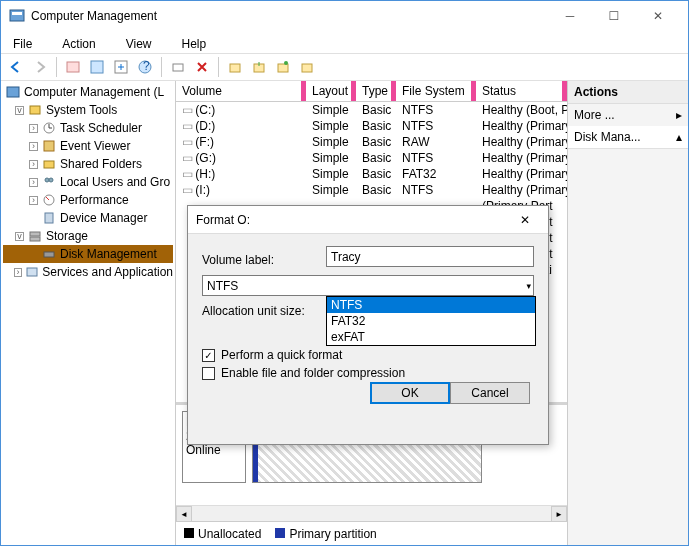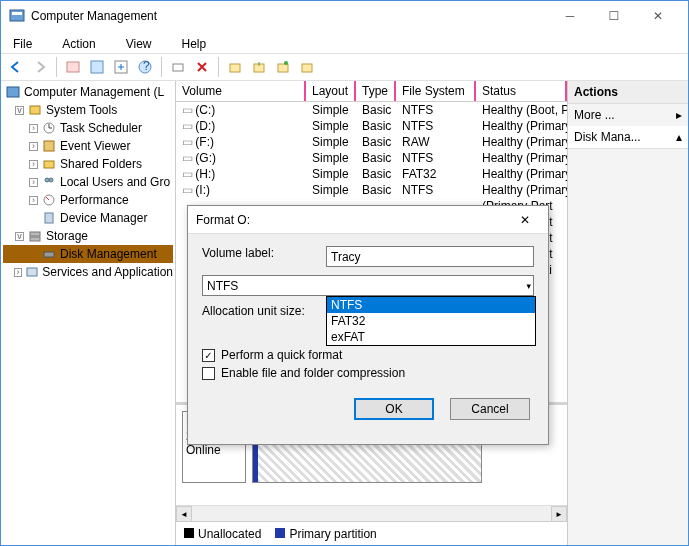--- a/index.html
+++ b/index.html
@@ -17,21 +17,21 @@
 .tree{width:175px;border-right:1px solid #ccc;padding:2px;overflow:hidden;white-space:nowrap}
 .tnode{display:flex;align-items:center;height:18px;padding-left:2px}
 .tind{display:inline-block}
 .ttw{width:12px;text-align:center;font-size:9px;color:#666;border:1px solid #999;line-height:7px;height:9px;width:9px;margin-right:3px}
 .tico{width:16px;height:16px;margin-right:3px;display:flex;align-items:center;justify-content:center}
 .tlabel{white-space:nowrap}
 .tnode.sel{background:#a16207}
 .center{flex:1;display:flex;flex-direction:column;overflow:hidden}
 .listarea{flex:1;display:flex;flex-direction:column;border-bottom:3px solid #d4d4d4;min-height:240px}
 .lhdr{display:flex;border-bottom:1px solid #ccc;background:#fff}
-.lcol{border-right:2px solid #ec4899;padding:3px 6px;background:#fff}
+.lcol{border-right:5px solid #ec4899;padding:3px 6px;background:#fff}
 .lrow{display:flex}
 .lcell{padding:1px 6px;white-space:nowrap;overflow:hidden}
 .c0{width:130px}.c1{width:50px}.c2{width:40px}.c3{width:80px}.c4{flex:1}
 .graphical{height:100px;background:#fff;padding:6px;position:relative;overflow:hidden}
 .diskblock{display:flex;height:72px;gap:6px}
 .diskhdr{width:64px;border:1px solid #888;padding:3px;font-size:11px;background:#fff}
 .part{border:1px solid #888;padding:3px;font-size:11px;position:relative}
 .part .stripe{position:absolute;left:0;top:0;width:5px;height:100%;background:#2038a8}
 .part.hatched{background:repeating-linear-gradient(45deg,#fff,#fff 3px,#ddd 3px,#ddd 6px)}
 .legend{height:24px;border-top:1px solid #ccc;display:flex;align-items:center;gap:14px;padding:0 8px}
@@ -43,27 +43,27 @@
 .scrollbar-stub{height:16px;background:#f0f0f0;border-top:1px solid #ddd;display:flex}
 .sbtn{width:16px;height:16px;background:#e8e8e8;border:1px solid #ccc;display:flex;align-items:center;justify-content:center;font-size:8px}
 .strack{flex:1}
 
 
 .dialog{position:absolute;left:186px;top:204px;width:362px;height:240px;background:#f0f0f0;border:1px solid #888;box-shadow:2px 2px 8px rgba(0,0,0,0.25);z-index:10}
 .dtitle{height:28px;display:flex;align-items:center;padding:0 8px;background:#fff;border-bottom:1px solid #ddd}
 .dtitle span{flex:1}
 .dclose{width:30px;height:24px;display:flex;align-items:center;justify-content:center}
 .dbody{padding:12px 14px}
-.drow{display:flex;align-items:flex-start;margin-bottom:8px;position:relative}
+.drow{display:flex;align-items:flex-end;margin-bottom:8px;position:relative}
 .dlabel{width:124px}
 .dinput{flex:1;height:21px;border:1px solid #7a7a7a;padding:1px 4px;background:#fff}
 .dselect{flex:1;height:21px;border:1px solid #7a7a7a;background:#fff;display:flex;align-items:center;justify-content:space-between;padding:0 2px 0 4px}
 .dcheck{display:flex;align-items:center;gap:6px;margin-top:4px}
 .dcheckbox{width:13px;height:13px;border:1px solid #333;background:#fff;display:flex;align-items:center;justify-content:center;font-size:10px}
-.dbtns{display:flex;justify-content:flex-end;gap:16px;margin-top:18px;padding-right:4px}
+.dbtns{display:flex;justify-content:flex-end;gap:0;margin-top:2px;padding-right:4px}
 .dbtn{width:80px;height:22px;border:1px solid #888;background:#e1e1e1;display:flex;align-items:center;justify-content:center}
 .dbtn.primary{border:2px solid #0078d7}
 .dropdown{position:absolute;left:124px;top:21px;width:210px;border:1px solid #000;background:#fff;z-index:20}
 .dopt{padding:1px 4px}
 .dopt.sel{background:#0078d7;color:#fff}
 svg{display:block}
 </style>
 </head>
 <body>
 

